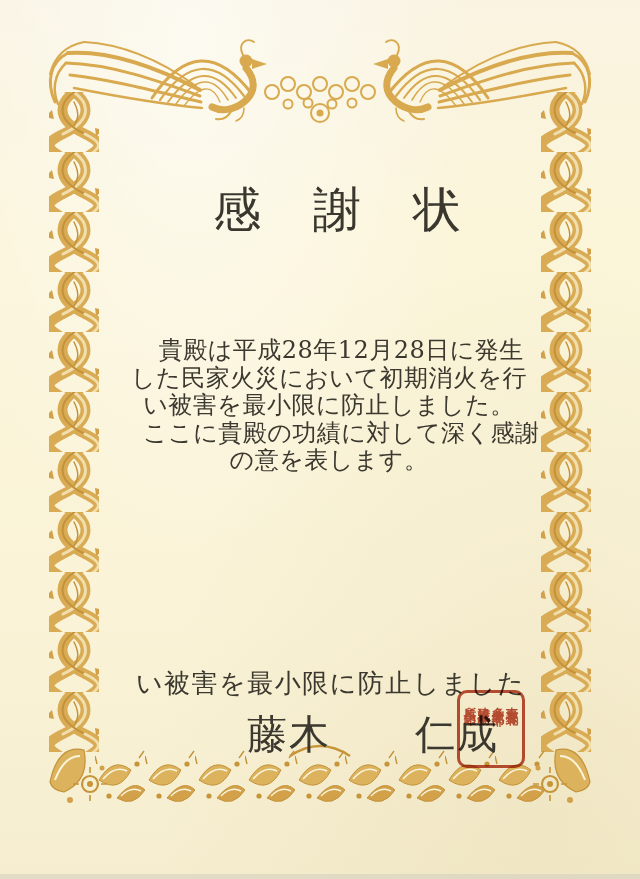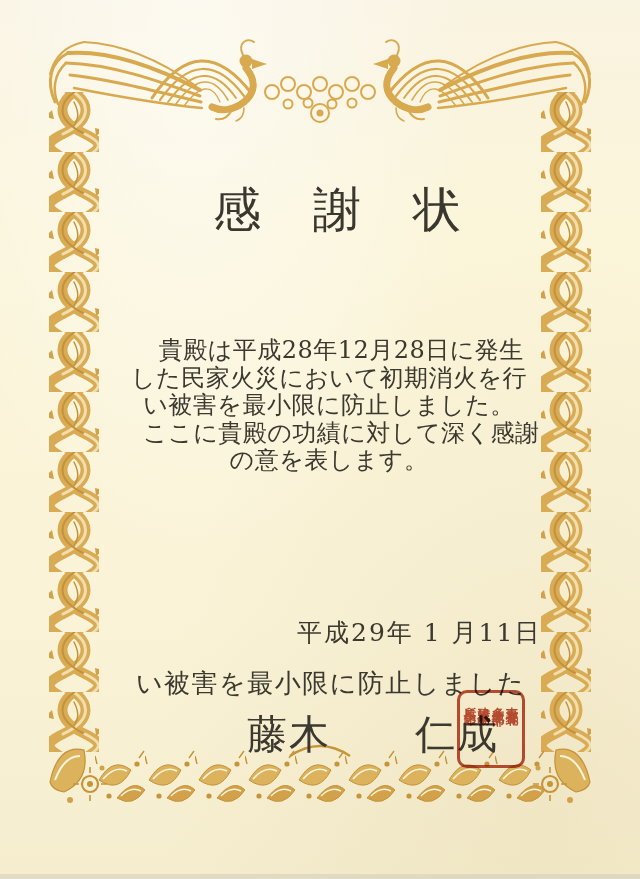--- a/index.html
+++ b/index.html
@@ -186,21 +186,20 @@
 
 
   <div class="body">
     <p>　貴殿は平成28年12月28日に発生
 した民家火災において初期消火を行
 い被害を最小限に防止しました。</p>
     <p>　ここに貴殿の功績に対して深く感謝
 の意を表します。</p>
   </div>
 
-  <div class="date">平成29年 1 月11日</div>
 
   <div class="issuer">い被害を最小限に防止しました</div>
 
   <div class="name">藤木　　仁成</div>
 
   <div class="seal">
     <span class="seal-col">東京都北</span>
     <span class="seal-col">多摩北部</span>
     <span class="seal-col">建設事務</span>
     <span class="seal-col">所長之印</span>

